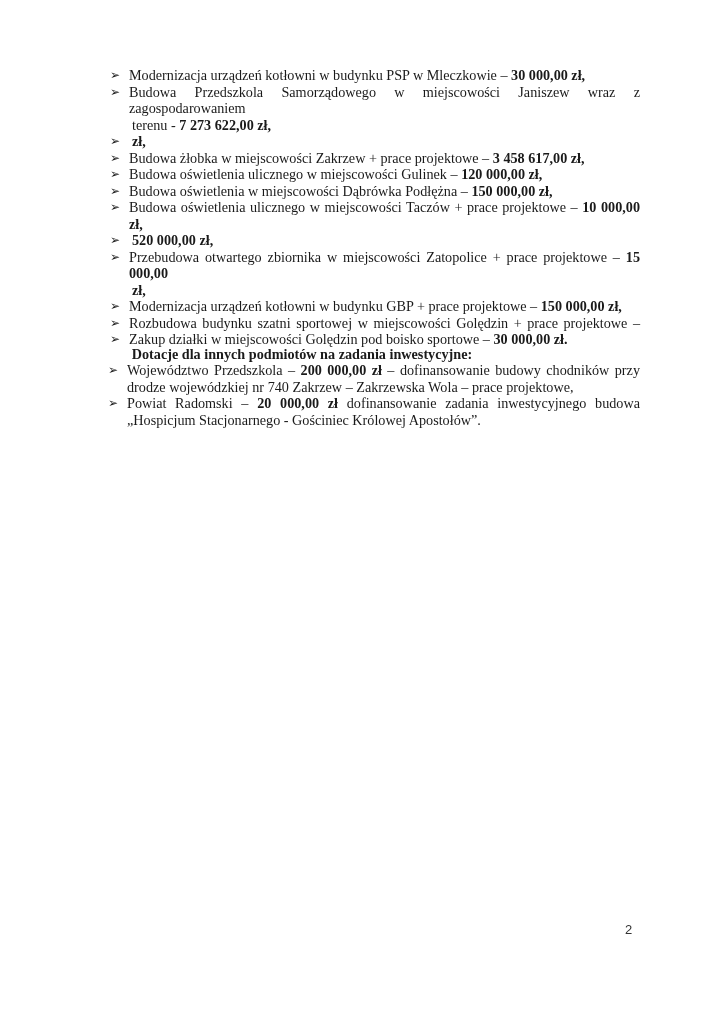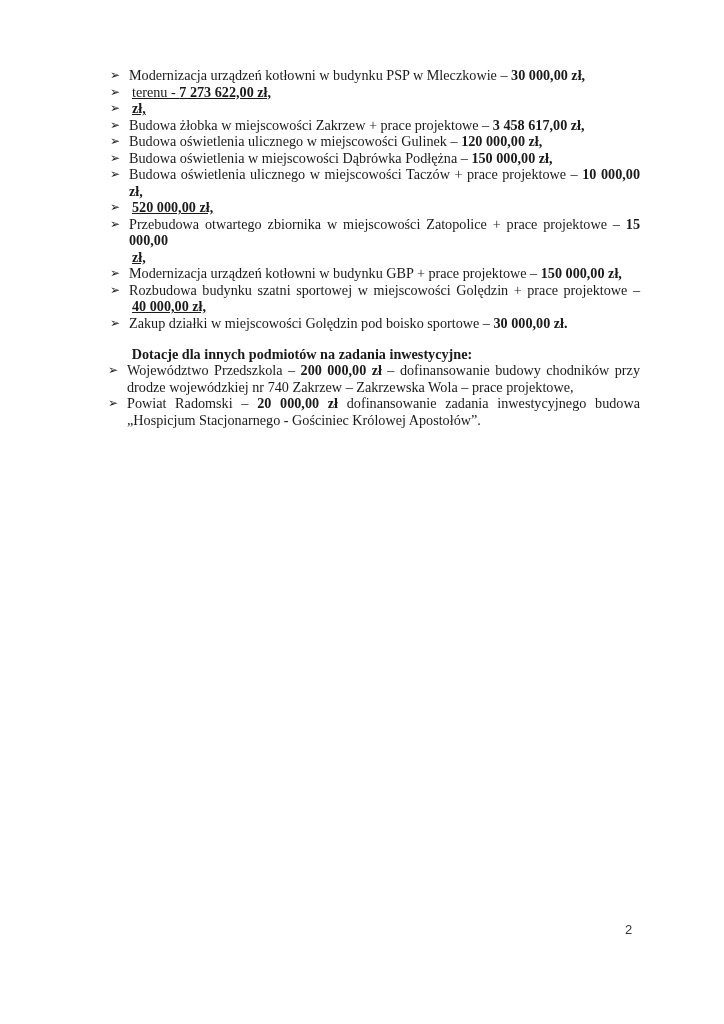--- a/index.html
+++ b/index.html
@@ -4,40 +4,41 @@
 <style>
   html, body { margin: 0; padding: 0; background: #ffffff; }
   body { width: 724px; height: 1024px; position: relative; overflow: hidden;
          font-family: "Liberation Serif", serif; color: #1a1a1a; }
   .page { position: absolute; left: 0; top: 0; width: 724px; height: 1024px; background: #fff; }
   .list { position: absolute; left: 108px; width: 532px; margin: 0; padding: 0; list-style: none; font-size: 14.2px; line-height: 16.5px; }
   .list1 { top: 67px; }
   .list2 { top: 362px; left: 106px; width: 534px; }
   .item { position: relative; padding-left: 21px; text-align: justify; }
   .item .bullet { position: absolute; left: 2px; top: 0; font-size: 12px; line-height: 16.5px; }
-  .list1 .item .cont { padding-left: 3px; text-decoration: underline; }
+  .list1 .item .cont { padding-left: 3px; }
   .amount { font-weight: bold; margin-top: 7px; }
   .heading { position: absolute; top: 346px; left: 0; width: 604px; text-align: center; font-weight: bold; font-size: 14.2px; line-height: 16.5px; }
   .spread { text-align: justify; text-align-last: justify; }
   .pnum { position: absolute; left: 625px; top: 922px; font-family: "Liberation Sans", sans-serif; font-size: 13px; color: #333; }
 </style>
 </head>
 <body>
 
 <div class="page">
 
   <ul class="list list1">
 
     <li class="item">
       <span class="bullet">➢</span>
       <span>Modernizacja urządzeń kotłowni w budynku PSP w Mleczkowie – </span><span class="amount">30 000,00 zł,</span>
     </li>
 
     <li class="item">
       <span class="bullet">➢</span>
+      <div class="spread">Budowa Przedszkola Samorządowego w miejscowości Janiszew wraz z zagospodarowaniem</div>
       <div class="cont"><span>terenu - </span> <span class="amount">7 273 622,00 zł,</span></div>
     </li>
 
     <li class="item">
       <span class="bullet">➢</span>
       <div class="cont"><span class="amount">zł,</span></div>
     </li>
 
     <li class="item">
       <span class="bullet">➢</span>
@@ -71,21 +72,20 @@
     </li>
 
     <li class="item">
       <span class="bullet">➢</span>
       <span>Modernizacja urządzeń kotłowni w budynku GBP + prace projektowe – </span><span class="amount">150 000,00 zł,</span>
     </li>
 
     <li class="item">
       <span class="bullet">➢</span>
       <div class="spread">Rozbudowa budynku szatni sportowej w miejscowości Golędzin + prace projektowe –</div>
-      <div class="cont"><span class="amount">40 000,00 zł,</span></div>
     </li>
 
     <li class="item">
       <span class="bullet">➢</span>
       <span>Zakup działki w miejscowości Golędzin pod boisko sportowe – </span><span class="amount">30 000,00 zł.</span>
     </li>
   </ul>
 
   <div class="heading">Dotacje dla innych podmiotów na zadania inwestycyjne:</div>
 

